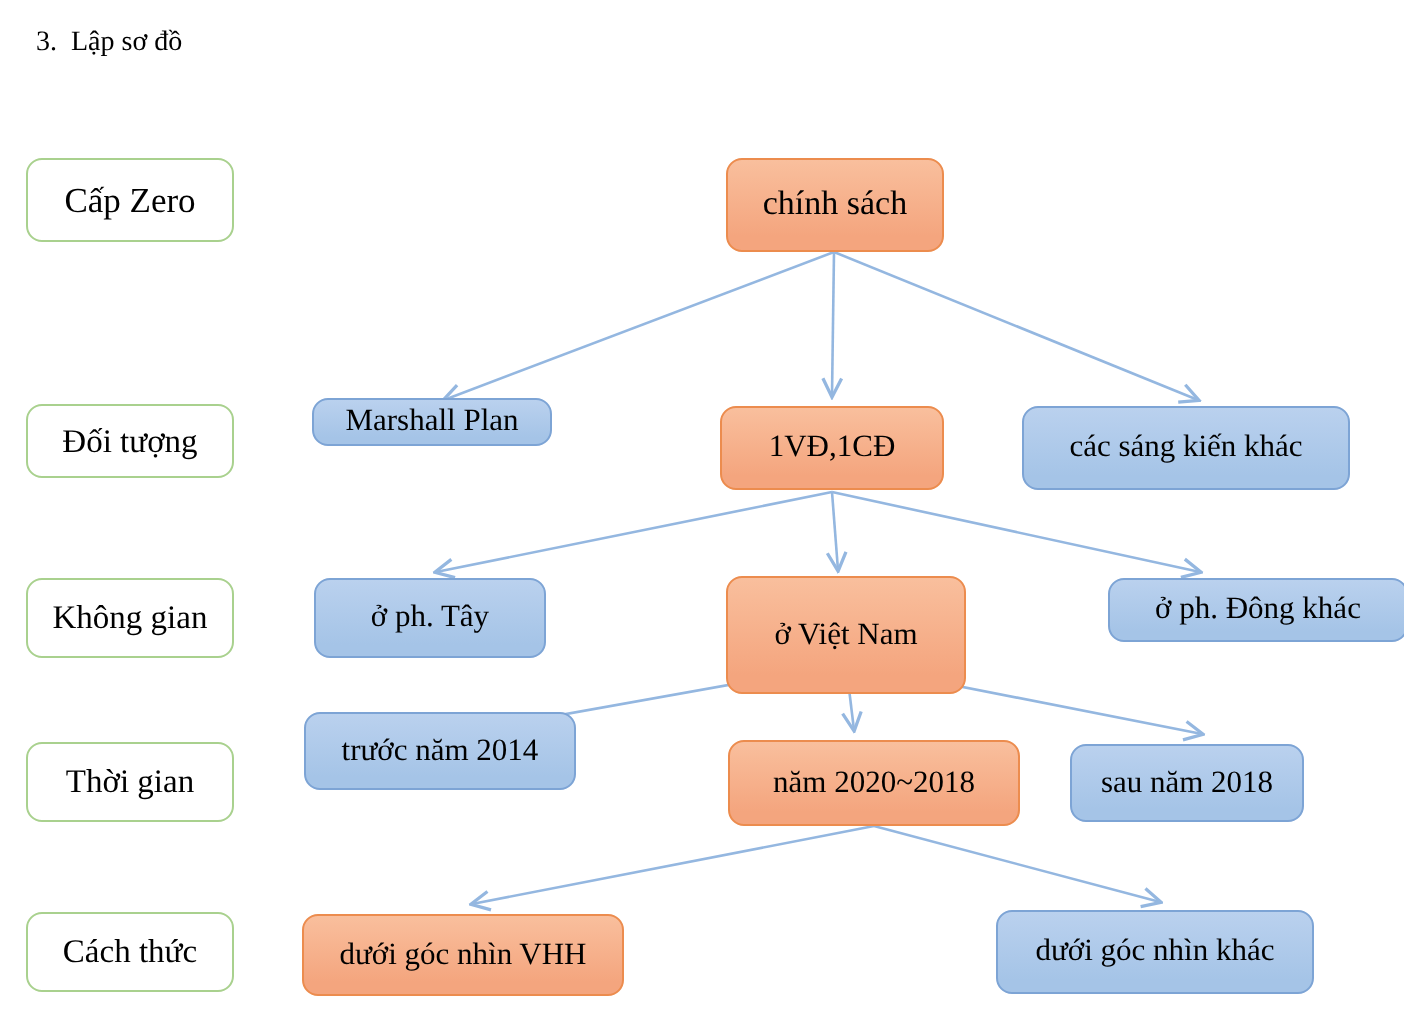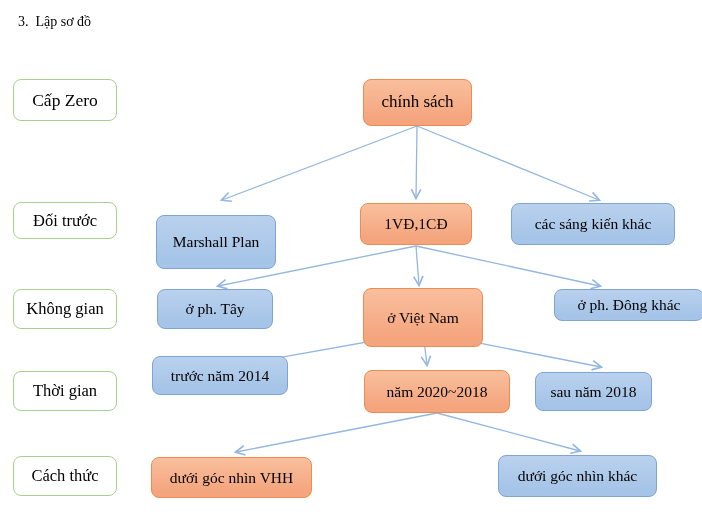--- a/index.html
+++ b/index.html
@@ -57,28 +57,28 @@
 
     <line x1="423" y1="332" x2="227" y2="367" marker-end="url(#ah)"></line>
     <line x1="423" y1="332" x2="427" y2="365" marker-end="url(#ah)"></line>
     <line x1="423" y1="332" x2="601" y2="367" marker-end="url(#ah)"></line>
 
     <line x1="437" y1="413" x2="236" y2="452" marker-end="url(#ah)"></line>
     <line x1="437" y1="413" x2="580" y2="451" marker-end="url(#ah)"></line>
   </svg>
 
   <div class="rowlabel" style="top:79px;height:42px;font-size:17.5px">Cấp Zero</div>
-  <div class="rowlabel" style="top:202px;height:37px">Đối trước</div>
+  <div class="rowlabel" style="top:202px;height:37px">Đối tượng</div>
   <div class="rowlabel" style="top:289px">Không gian</div>
   <div class="rowlabel" style="top:371px">Thời gian</div>
   <div class="rowlabel" style="top:456px">Cách thức</div>
 
   <div class="node orange" style="left:363px;top:79px;width:109px;height:47px;font-size:17px">chính sách</div>
 
-  <div class="node blue" style="left:156px;top:215px;width:120px;height:54px">Marshall Plan</div>
+  <div class="node blue" style="left:156px;top:199px;width:120px;height:24px">Marshall Plan</div>
   <div class="node orange" style="left:360px;top:203px;width:112px;height:42px">1VĐ,1CĐ</div>
   <div class="node blue" style="left:511px;top:203px;width:164px;height:42px">các sáng kiến khác</div>
 
   <div class="node blue" style="left:157px;top:289px;width:116px;height:40px">ở ph. Tây</div>
   <div class="node orange" style="left:363px;top:288px;width:120px;height:59px">ở Việt Nam</div>
   <div class="node blue" style="left:554px;top:289px;width:150px;height:32px">ở ph. Đông khác</div>
 
   <div class="node blue" style="left:152px;top:356px;width:136px;height:39px">trước năm 2014</div>
   <div class="node orange" style="left:364px;top:370px;width:146px;height:43px">năm 2020~2018</div>
   <div class="node blue" style="left:535px;top:372px;width:117px;height:39px">sau năm 2018</div>

